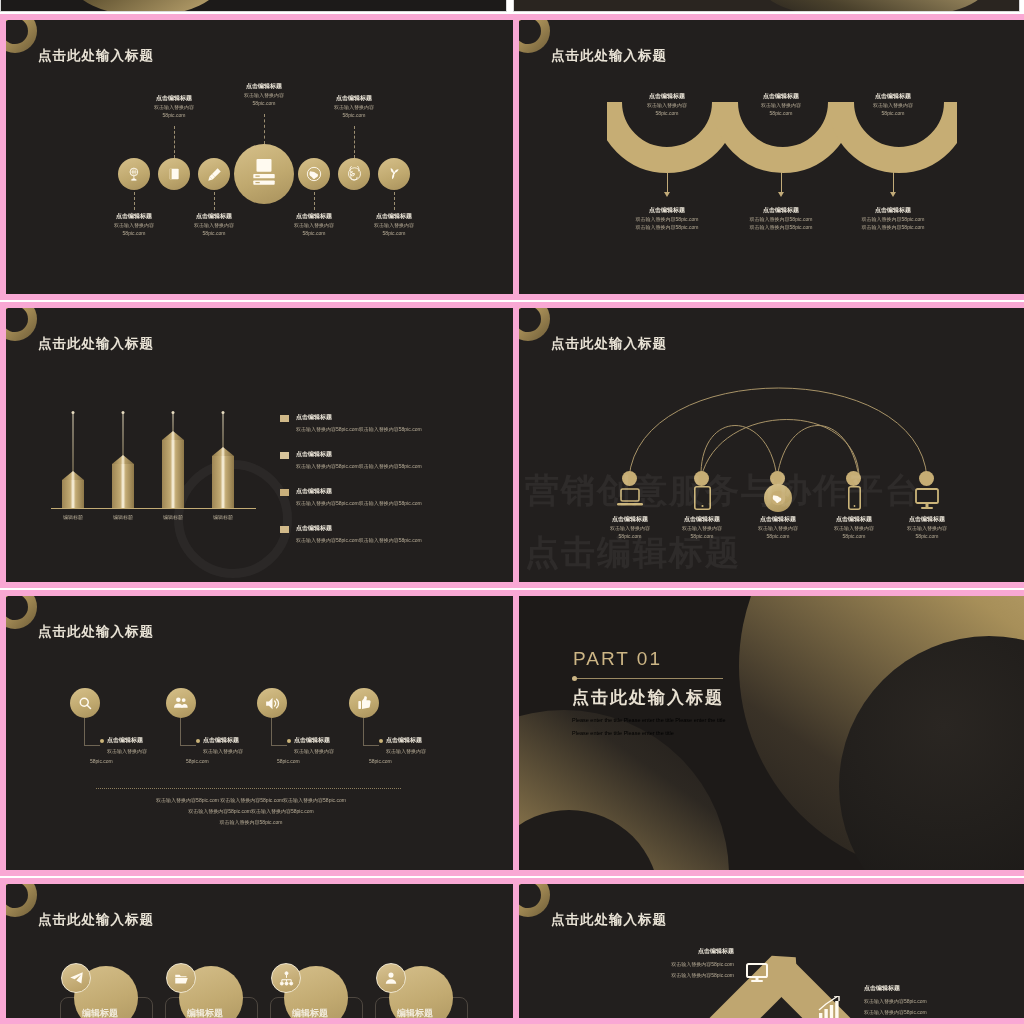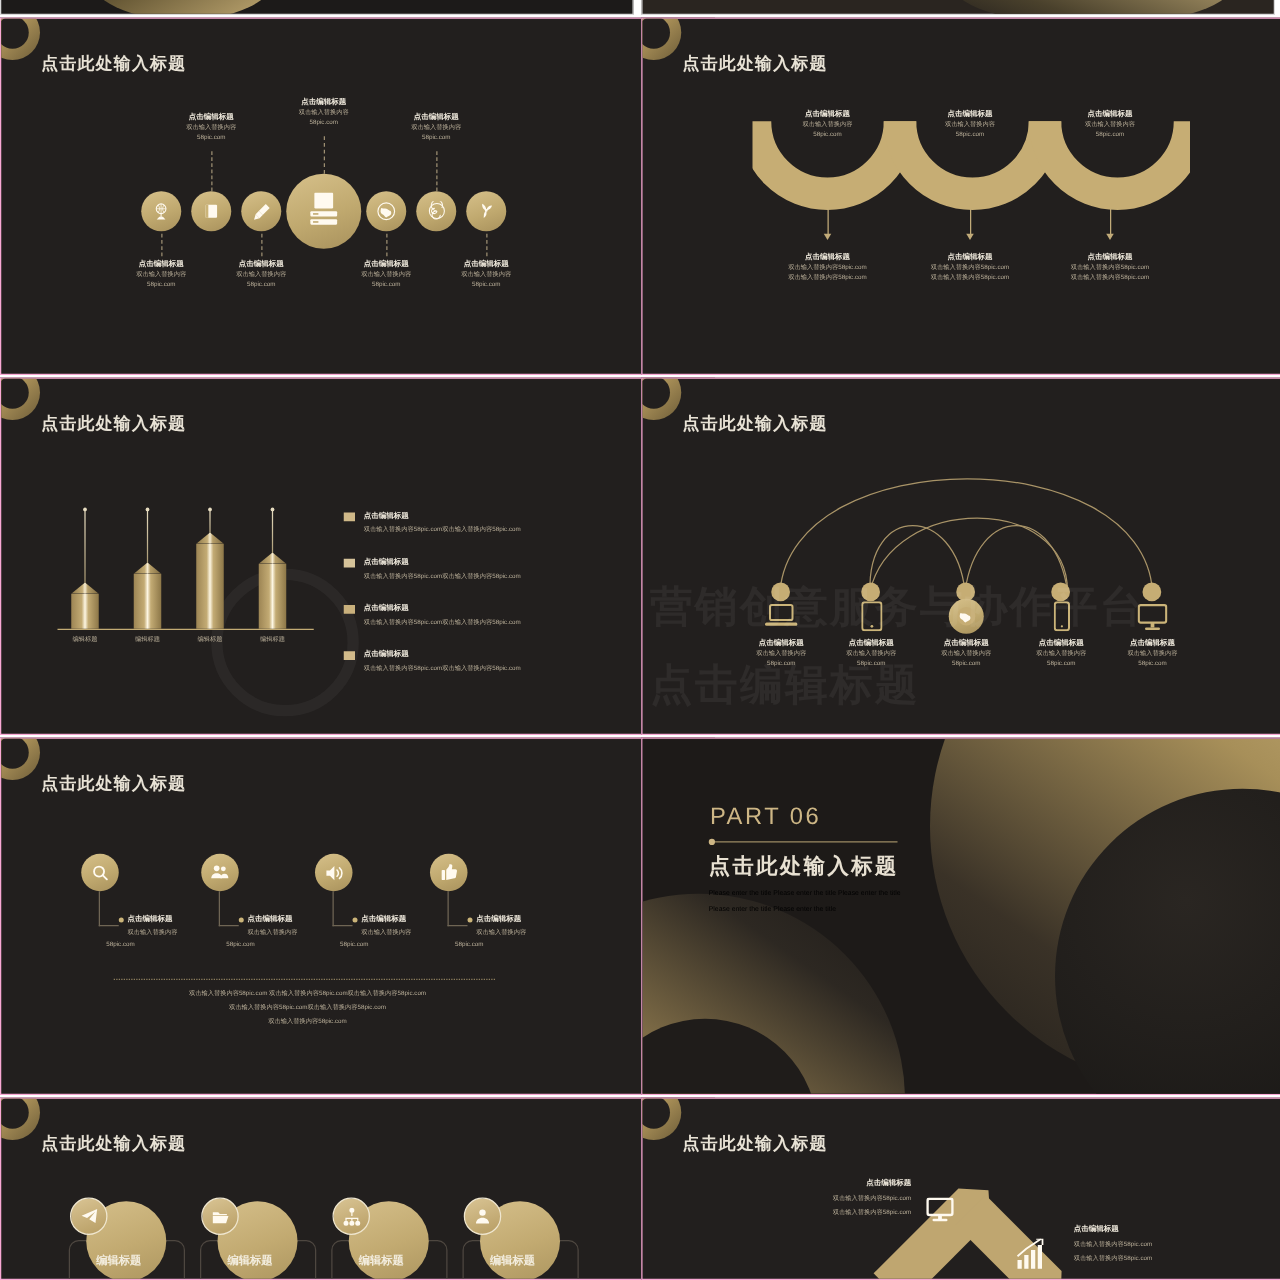--- a/index.html
+++ b/index.html
@@ -9,21 +9,21 @@
     font-family:"Liberation Sans","DejaVu Sans",sans-serif;
   }
   #page { position:relative; width:1024px; height:1024px; background:#ffffff; }
 
   
   .slide {
     position:absolute;
     width:572px; height:286px;
     background:#221f1e;
     overflow:hidden;
-    border:1px solid #f9a8d4;
+    border:6px solid #f9a8d4;
     padding-left:16px;
   }
   .slide.r0 { top:14px; }
   .slide.r1 { top:302px; }
   .slide.r2 { top:590px; }
   .slide.r3 { top:878px; height:146px; }
   .slide.c0 { left:0px; }
   .slide.c1 { left:513px; }
 
   
@@ -509,21 +509,21 @@
     <div class="t-s t-c" style="position:absolute;left:45px;top:222px;width:400px">双击输入替换内容58pic.com</div>
   </div>
 
   <div class="slide r2 c1">
     <div class="part-bg">
       <div class="pb1"></div>
       <div class="pb2"></div>
       <div class="pb3"></div>
       <div class="pb4"></div>
     </div>
-    <div class="part-num">PART  06</div>
+    <div class="part-num">PART  01</div>
     <div class="part-rule"></div>
     <div class="part-title">点击此处输入标题</div>
     <div class="part-sub">
       <div>Please enter the title Please enter the title Please enter the title</div>
       <div>Please enter the title Please enter the title</div>
     </div>
   </div>
 
   <div class="slide r3 c0">
     <div class="corner-ring"></div>

